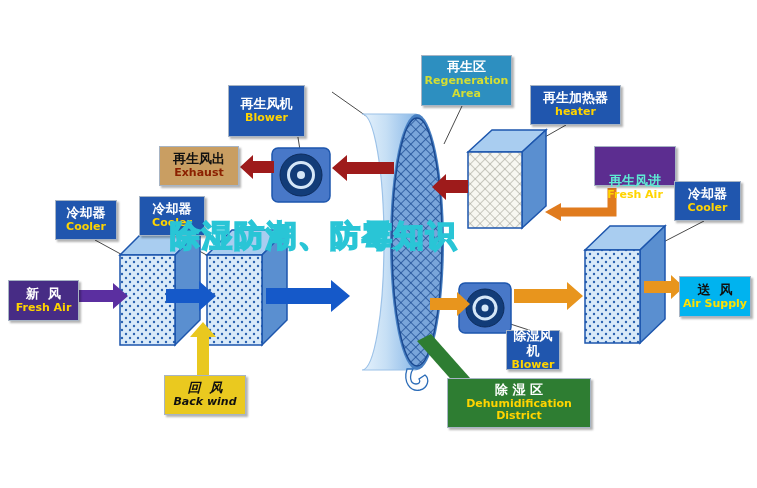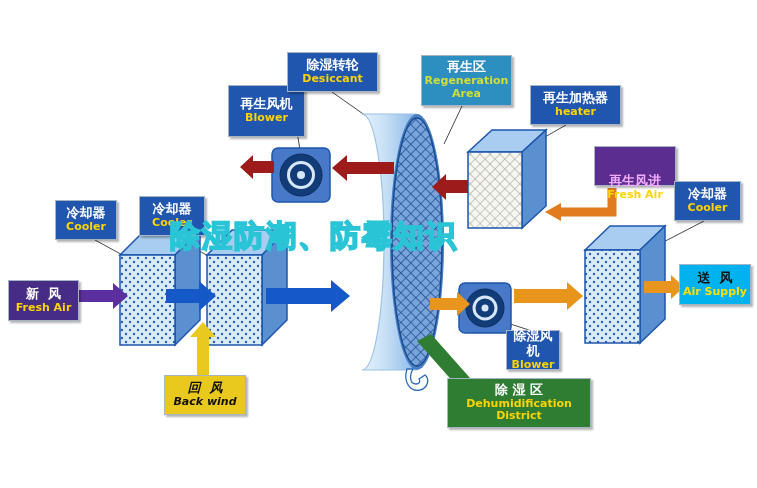--- a/index.html
+++ b/index.html
@@ -23,21 +23,21 @@
   .bg-tan    { background:var(--label-tan,#c99e62); }
   .bg-purpled{ background:var(--label-purple-dark,#472c85); }
   .bg-purple { background:var(--label-purple,#5c2d90); }
   .bg-yellow { background:var(--label-yellow,#eac91f);font-style:italic; }
   .bg-cyan   { background:var(--label-cyan,#00b3ef); }
   .bg-green  { background:var(--label-green,#2e7d32); }
   .t-white { color:#ffffff; }
   .t-yellow { color:var(--text-yellow,#ffd400); }
   .t-black { color:#101010; }
   .t-darkred { color:#8b2000; }
-  .t-orange { color:#f0abfc;margin-top:44px; }
+  .t-orange { color:#5eead4;margin-top:44px; }
   .t-brightyellow { color:#ffe000; }
   .t-lime { color:#d4de34; }
   #watermark {
     position:absolute; left:170px; top:221px; z-index:30;
     font-size:30px; font-weight:bold; line-height:1; letter-spacing:2px;
     white-space:nowrap;
     color:var(--wm-fill,#ffd21e);
     -webkit-text-stroke:2px var(--wm-stroke,#29c5d6);
   }
 </style>
@@ -140,35 +140,35 @@
       <path d="M612,188 L612,212 L561,212" fill="none" stroke="#e07b1e" stroke-width="9"></path>
       <polygon fill="#e07b1e" points="561,203 561,221 545,212"></polygon>
     </g>
   </svg>
 
   <div class="lbl bg-blue" style="left:228px;top:85px;width:77px;height:52px">
     <span class="zh t-white">再生风机</span>
     <span class="en t-yellow">Blower</span>
   </div>
 
-  <div class="lbl bg-blue" style="left:287px;top:52px;width:91px;height:40px">
-    <span class="zh t-white">除湿转轮</span>
-    <span class="en t-yellow">Desiccant</span>
-  </div>
 
   <div class="lbl bg-teal" style="left:421px;top:55px;width:91px;height:51px">
     <span class="zh t-white">再生区</span>
     <span class="en t-lime">Regeneration Area</span>
   </div>
 
   <div class="lbl bg-blue" style="left:530px;top:85px;width:91px;height:40px">
     <span class="zh t-white">再生加热器</span>
     <span class="en t-yellow">heater</span>
   </div>
 
+  <div class="lbl bg-tan" style="left:159px;top:146px;width:80px;height:40px">
+    <span class="zh t-black">再生风出</span>
+    <span class="en t-darkred">Exhaust</span>
+  </div>
 
   <div class="lbl bg-blue" style="left:55px;top:200px;width:62px;height:40px">
     <span class="zh t-white">冷却器</span>
     <span class="en t-yellow">Cooler</span>
   </div>
 
   <div class="lbl bg-blue" style="left:139px;top:196px;width:66px;height:40px">
     <span class="zh t-white">冷却器</span>
     <span class="en t-yellow">Cooler</span>
   </div>
@@ -186,21 +186,21 @@
   <div class="lbl bg-purple" style="left:594px;top:146px;width:82px;height:40px">
     <span class="zh t-orange">再生风进</span>
     <span class="en t-yellow">Fresh Air</span>
   </div>
 
   <div class="lbl bg-blue" style="left:674px;top:181px;width:67px;height:40px">
     <span class="zh t-white">冷却器</span>
     <span class="en t-yellow">Cooler</span>
   </div>
 
-  <div class="lbl bg-cyan" style="left:679px;top:264px;width:72px;height:41px">
+  <div class="lbl bg-cyan" style="left:679px;top:276px;width:72px;height:41px">
     <span class="zh t-black">送  风</span>
     <span class="en t-brightyellow">Air Supply</span>
   </div>
 
   <div class="lbl bg-blue" style="left:506px;top:330px;width:54px;height:40px">
     <span class="zh t-white">除湿风机</span>
     <span class="en t-yellow">Blower</span>
   </div>
 
   <div class="lbl bg-green" style="left:447px;top:378px;width:144px;height:50px">

